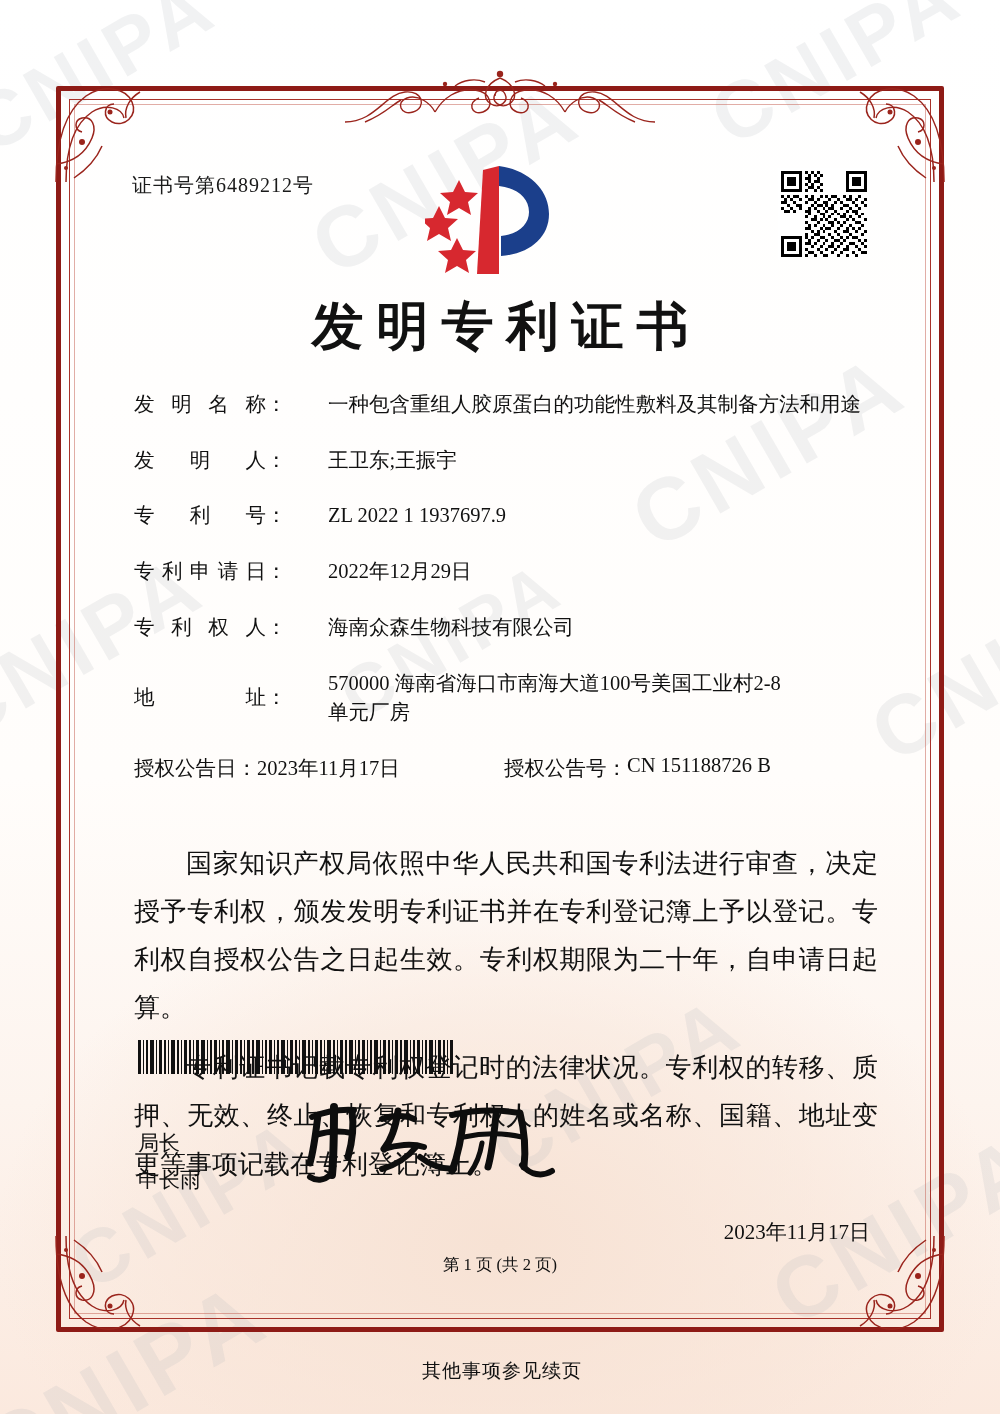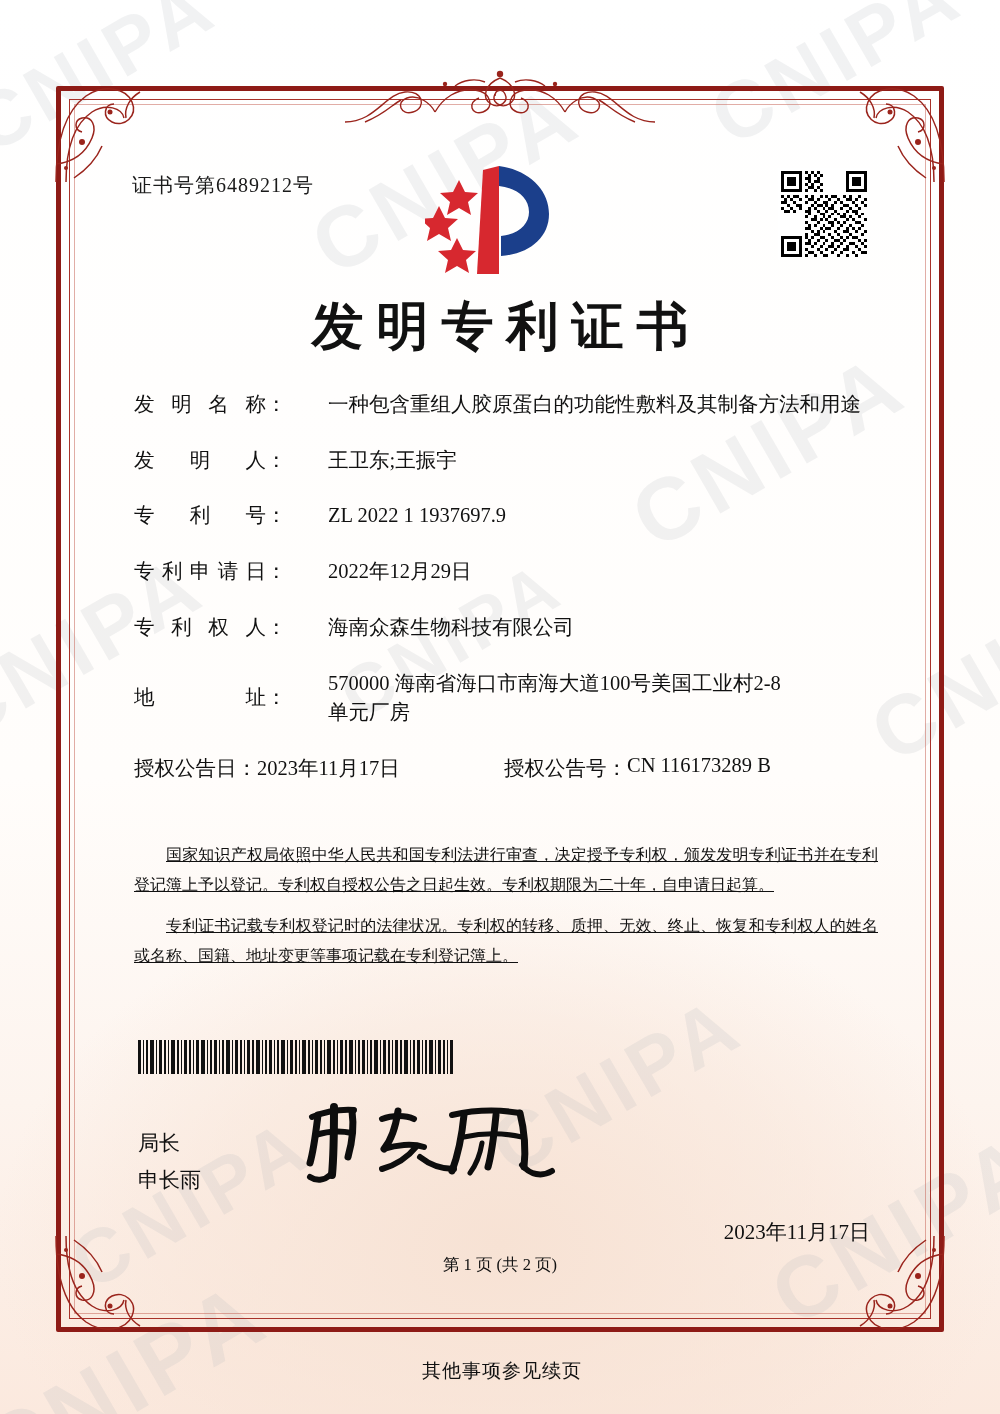--- a/index.html
+++ b/index.html
@@ -176,25 +176,24 @@
   .row-two .left { width: 370px; flex: 0 0 370px; display: flex; }
   .row-two .right { display: flex; }
   .row-two .left .flabel,
   .row-two .right .flabel { width: auto; flex: 0 0 auto; }
 
   .paras {
     position: absolute;
     left: 38px;
     right: 26px;
     top: 700px;
-    font-size: 16px;
+    font-size: 26px;
     line-height: 1.85;
     color: #111;
     text-align: justify;
-    text-decoration: underline;
   }
   .paras p {
     margin: 0 0 12px 0;
     text-indent: 2em;
   }
 
   .barcode {
     position: absolute;
     left: 42px;
     top: 900px;
@@ -599,21 +598,21 @@
         <div class="fvalue">570000 海南省海口市南海大道100号美国工业村2-8单元厂房</div>
       </div>
 
       <div class="row-two">
         <div class="left">
           <span class="flabel">授权公告日：</span>
           <span>2023年11月17日</span>
         </div>
         <div class="right">
           <span class="flabel">授权公告号：</span>
-          <span>CN 116173289 B</span>
+          <span>CN 151188726 B</span>
         </div>
       </div>
     </div>
 
     <div class="paras">
       <p>国家知识产权局依照中华人民共和国专利法进行审查，决定授予专利权，颁发发明专利证书并在专利登记簿上予以登记。专利权自授权公告之日起生效。专利权期限为二十年，自申请日起算。</p>
       <p>专利证书记载专利权登记时的法律状况。专利权的转移、质押、无效、终止、恢复和专利权人的姓名或名称、国籍、地址变更等事项记载在专利登记簿上。</p>
     </div>
 
     <div class="barcode">

